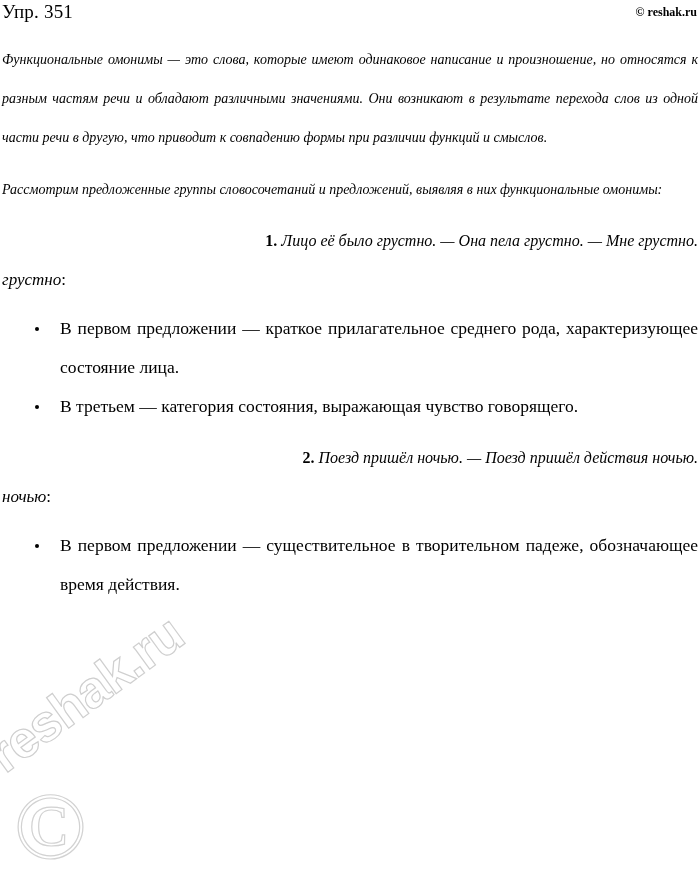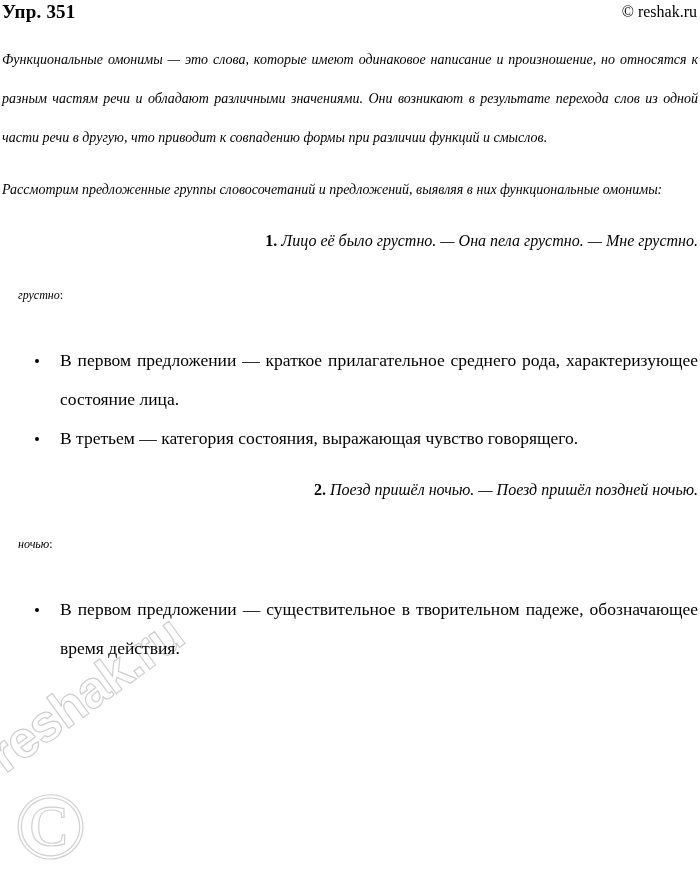--- a/index.html
+++ b/index.html
@@ -30,28 +30,28 @@
   .header {
     position: relative;
     height: 30px;
     display: flex;
     align-items: flex-start;
     justify-content: space-between;
     padding-top: 1px;
   }
   .header-title {
     font-size: 19px;
-    font-weight: bold;
+    font-weight: normal;
     letter-spacing: 0.2px;
     line-height: 22px;
     white-space: nowrap;
   }
   .header-copyright {
-    font-size: 16px;
-    font-weight: normal;
+    font-size: 12px;
+    font-weight: bold;
     line-height: 22px;
     white-space: nowrap;
     padding-right: 1px;
   }
 
   
   .para {
     font-size: 14px;
     line-height: 39px;
     text-align: justify;
@@ -72,23 +72,23 @@
   }
   .item-line .num {
     font-weight: bold;
     font-style: normal;
   }
   .item-line .sent {
     font-style: italic;
   }
 
   .keyword-line {
-    font-size: 12px;
-    line-height: 39px;
-    margin: 16px;
+    font-size: 17px;
+    line-height: 39px;
+    margin: 0;
   }
   .keyword-line .kw { font-style: italic; }
 
   
   ul.bullets {
     list-style: none;
     margin: 0;
     padding: 0;
   }
   ul.bullets > li {
@@ -189,21 +189,21 @@
 
   <ul class="bullets">
     <li>В первом предложении — краткое прилагательное среднего рода, характеризующее состояние лица.</li>
     <li>В третьем — категория состояния, выражающая чувство говорящего.</li>
   </ul>
 
   <div class="spacer-12"></div>
 
   <p class="item-line">
     <span class="num">2.</span>
-    <span class="sent">Поезд пришёл ночью. — Поезд пришёл поздней ночью.</span>
+    <span class="sent">Поезд пришёл ночью. — Поезд пришёл действия ночью.</span>
   </p>
 
   <p class="keyword-line">
     <span class="kw">ночью</span><span>:</span>
   </p>
 
   <div class="spacer-10"></div>
 
   <ul class="bullets">
     <li>В первом предложении — существительное в творительном падеже, обозначающее время действия.</li>

